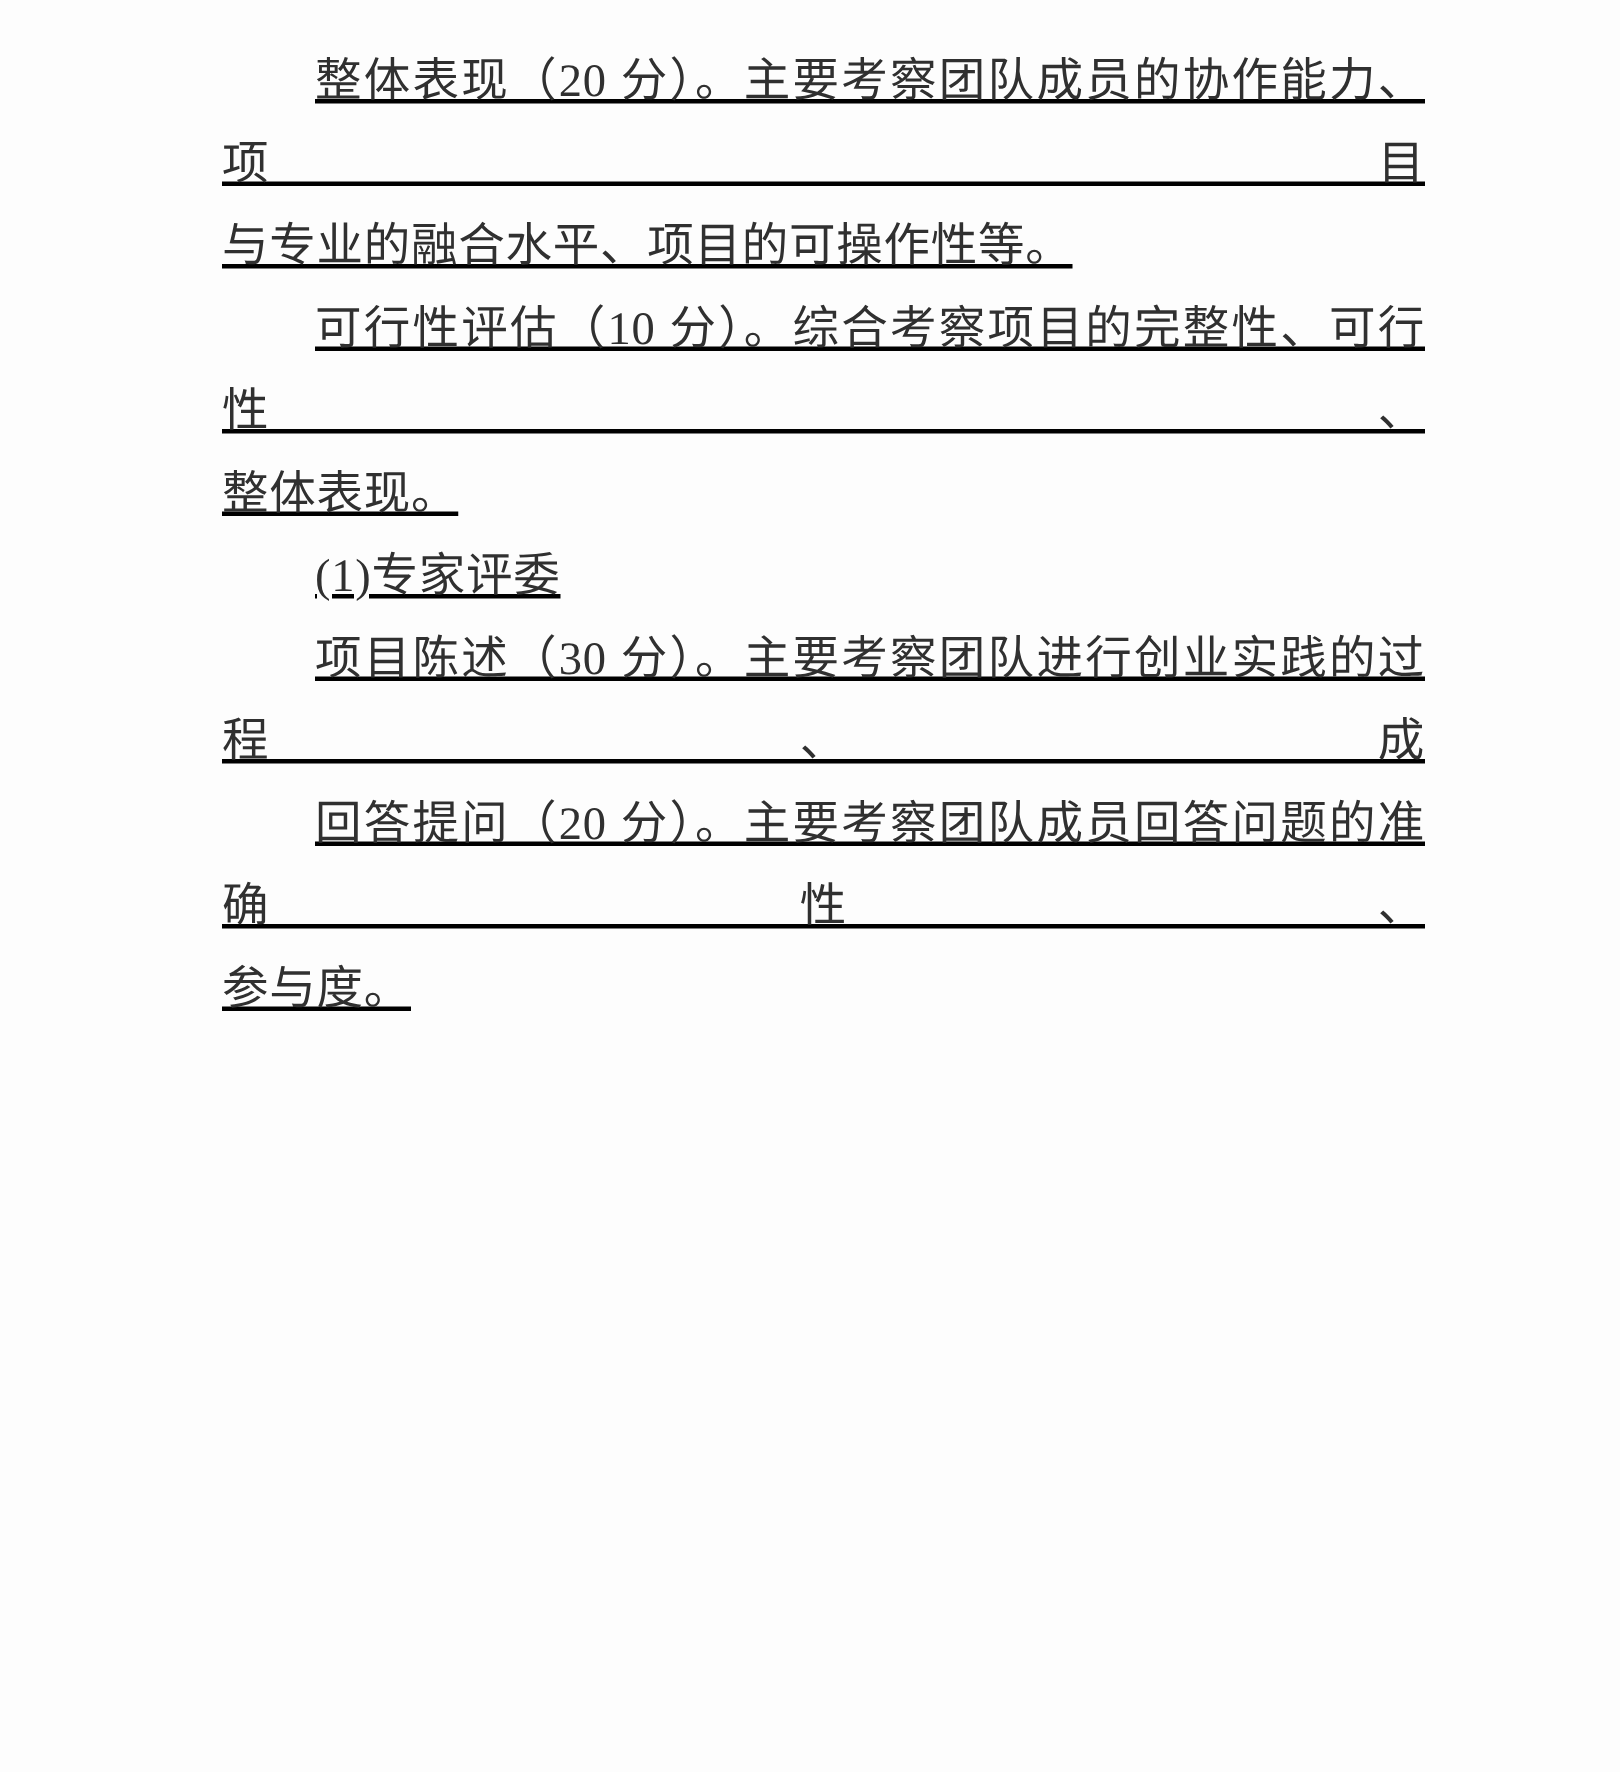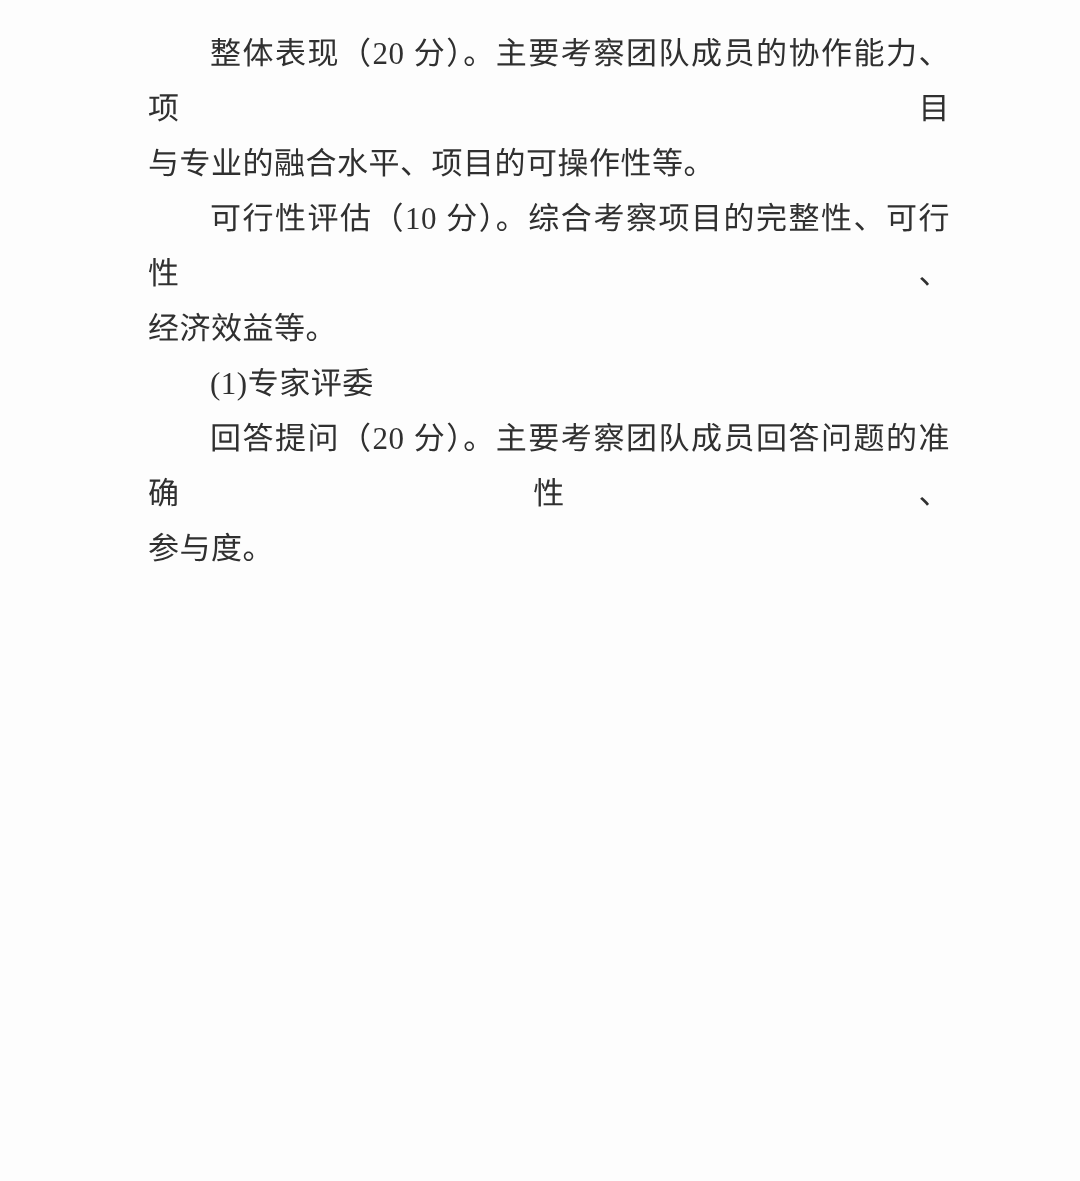--- a/index.html
+++ b/index.html
@@ -11,20 +11,21 @@
     height: 1181px;
     background: #fdfdfd;
     overflow: hidden;
   }
   .page {
     box-sizing: border-box;
     width: 1080px;
     height: 1181px;
     padding: 26px 130px 0 148px;
     background: #fdfdfd;
+    text-decoration: underline;
   }
   .para {
     margin: 0;
   }
   .line {
     font-family: "Liberation Serif", "DejaVu Serif", serif;
     font-size: 31px;
     line-height: 55px;
     color: #303030;
     white-space: nowrap;
@@ -44,30 +45,31 @@
 
 <div class="page">
 
   <div class="para">
     <div class="line first justify">整体表现（20 分）。主要考察团队成员的协作能力、项目</div>
     <div class="line">与专业的融合水平、项目的可操作性等。</div>
   </div>
 
   <div class="para">
     <div class="line first justify">可行性评估（10 分）。综合考察项目的完整性、可行性、</div>
-    <div class="line">经济效益等。</div>
+    <div class="line">整体表现。</div>
   </div>
 
 
 
   <div class="para">
     <div class="line first">(1)专家评委</div>
   </div>
 
   <div class="para">
+    <div class="line first justify">项目陈述（30 分）。主要考察团队进行创业实践的过程、成</div>
   </div>
 
   <div class="para">
     <div class="line first justify">回答提问（20 分）。主要考察团队成员回答问题的准确性、</div>
     <div class="line">参与度。</div>
   </div>
 
 </div>
 
 </body></html>

